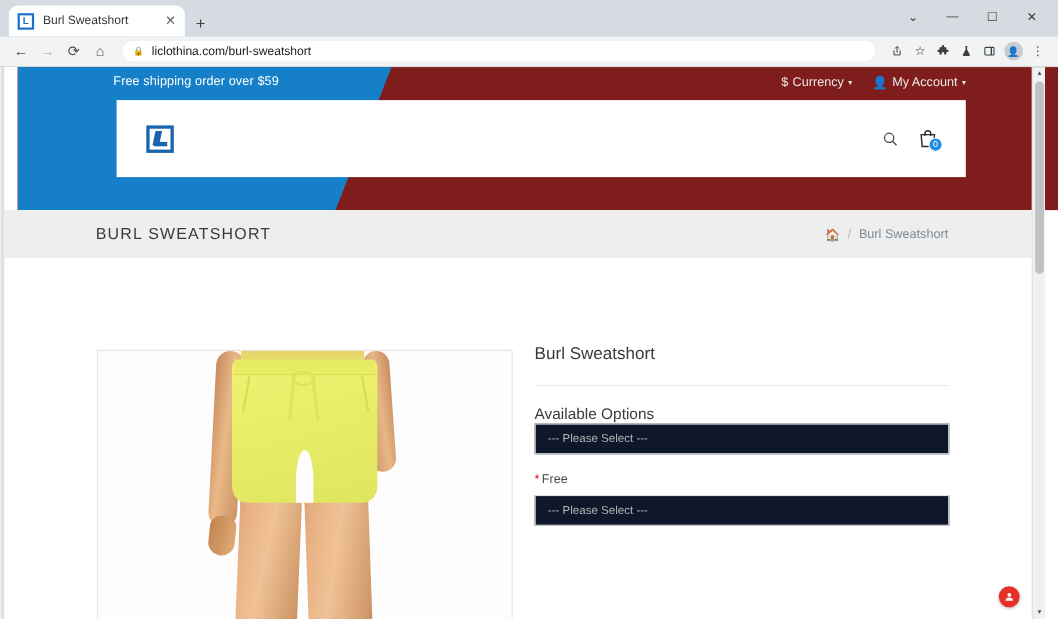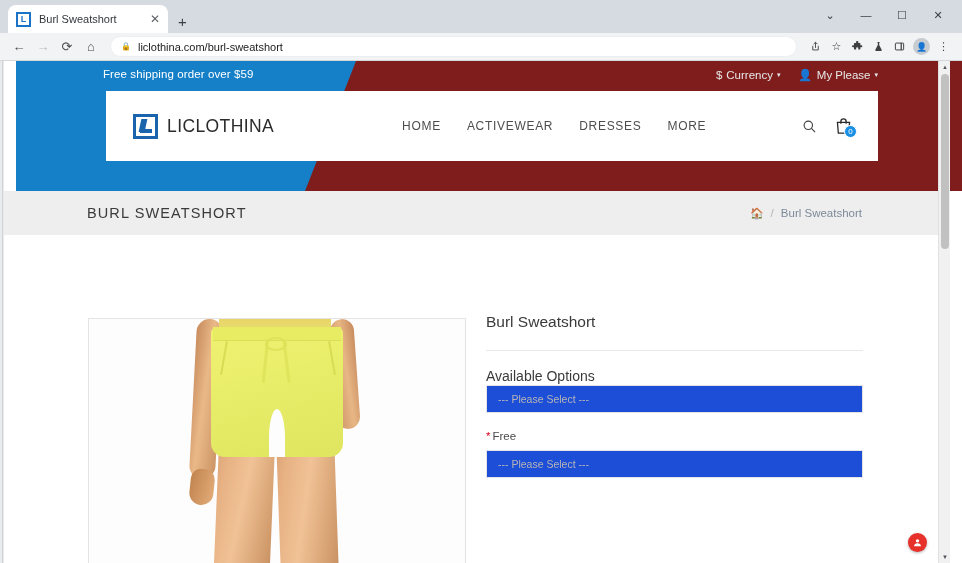--- a/index.html
+++ b/index.html
@@ -234,21 +234,21 @@
   .info { position: absolute; left: 486px; top: 78px; width: 377px; }
   .prod-title { font-size: 15.5px; color: #3a3a3a; font-weight: 400; margin-bottom: 19px; }
   .avail { font-size: 11.5px; color: #555; margin-bottom: 9px; }
   .avail .stockval { color: #2f8ede; }
   .price { font-size: 14.5px; color: #2f8ede; margin-bottom: 15px; }
   .hr { height: 1px; background: #e9e9e9; width: 377px; margin-bottom: 17px; }
   .opts-title { font-size: 14px; color: #3a3a3a; font-weight: 400; margin-bottom: 1px; }
   .opt-label { font-size: 11.5px; color: #4a4a4a; margin-bottom: 8px; }
   .req { color: #d9001b; margin-right: 2px; }
   .select {
-    width: 377px; height: 28px; border: 1px solid #e3e3e3; background: #1d4ed8;
+    width: 377px; height: 28px; border: 1px solid #e3e3e3; background: #0f172a;
     display: flex; align-items: center; padding-left: 11px;
     font-size: 10.5px; color: #b5b5b5; margin-bottom: 17px; cursor: pointer;
   }
 
   
   .support {
     position: absolute; right: 23px; bottom: 11px;
     width: 19px; height: 19px; border-radius: 50%; background: #e8302a;
     display: flex; align-items: center; justify-content: center;
     color: #fff; font-size: 10px; cursor: pointer; z-index: 9;
@@ -343,35 +343,28 @@
         <div class="promo">Free shipping order over $59</div>
 
         <div class="topright">
           <div class="topright-item">
             <span>$</span>
             <span>Currency</span>
             <span class="caret">▾</span>
           </div>
           <div class="topright-item">
             <span>👤</span>
-            <span>My Please</span>
+            <span>My Account</span>
             <span class="caret">▾</span>
           </div>
         </div>
 
         <div class="white-band">
           <div class="brand">
             <div class="brand-mark"></div>
-            <div class="brand-name">LICLOTHINA</div>
-          </div>
-          <div class="mainnav">
-            <div class="navitem">HOME</div>
-            <div class="navitem">ACTIVEWEAR</div>
-            <div class="navitem">DRESSES</div>
-            <div class="navitem">MORE</div>
           </div>
           <div class="header-actions">
             <div class="search-ic">
               <svg width="15" height="15" viewBox="0 0 20 20" fill="none" stroke="#3f3f3f" stroke-width="1.5">
                 <circle cx="8.4" cy="8.4" r="5.6"></circle>
                   <path d="M12.6 12.6L17.4 17.4"></path>
               </svg>
             </div>
             <div class="cart-wrap">
               <svg width="17" height="18" viewBox="0 0 20 22" fill="none" stroke="#2b2b2b" stroke-width="1.6">

